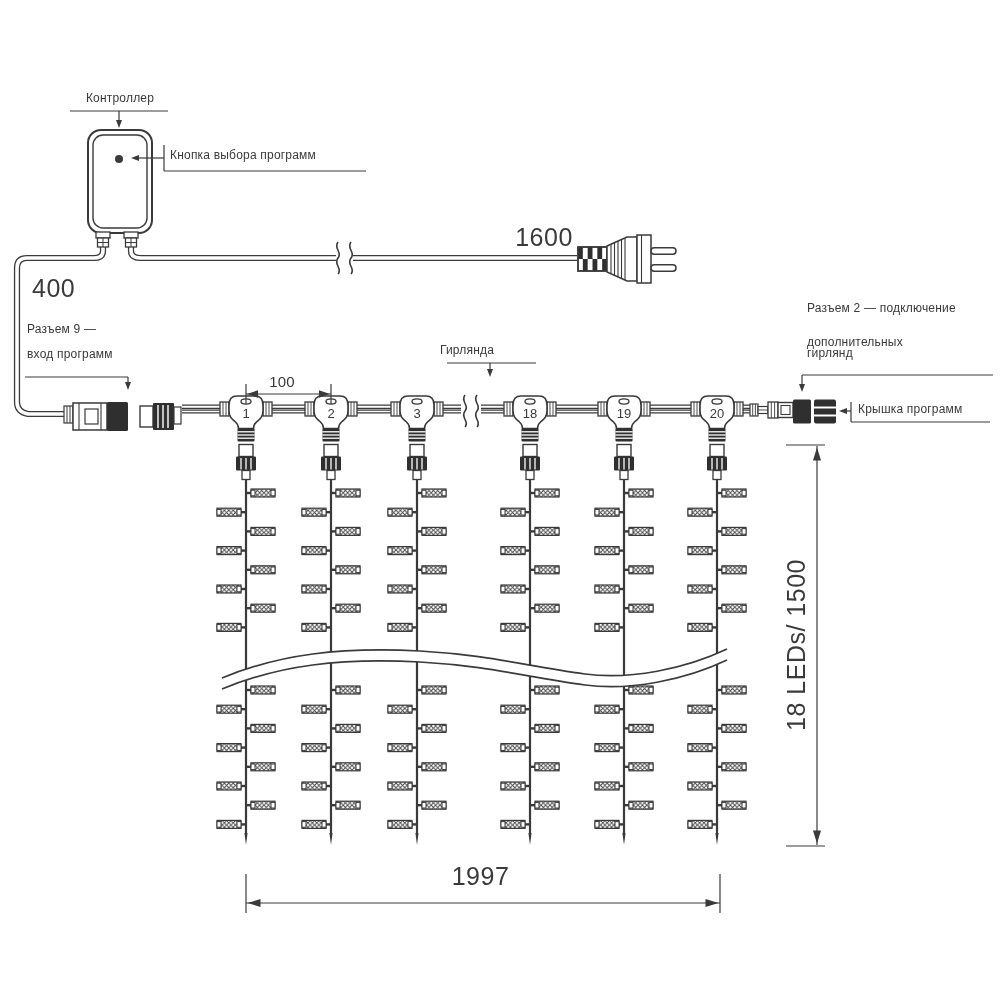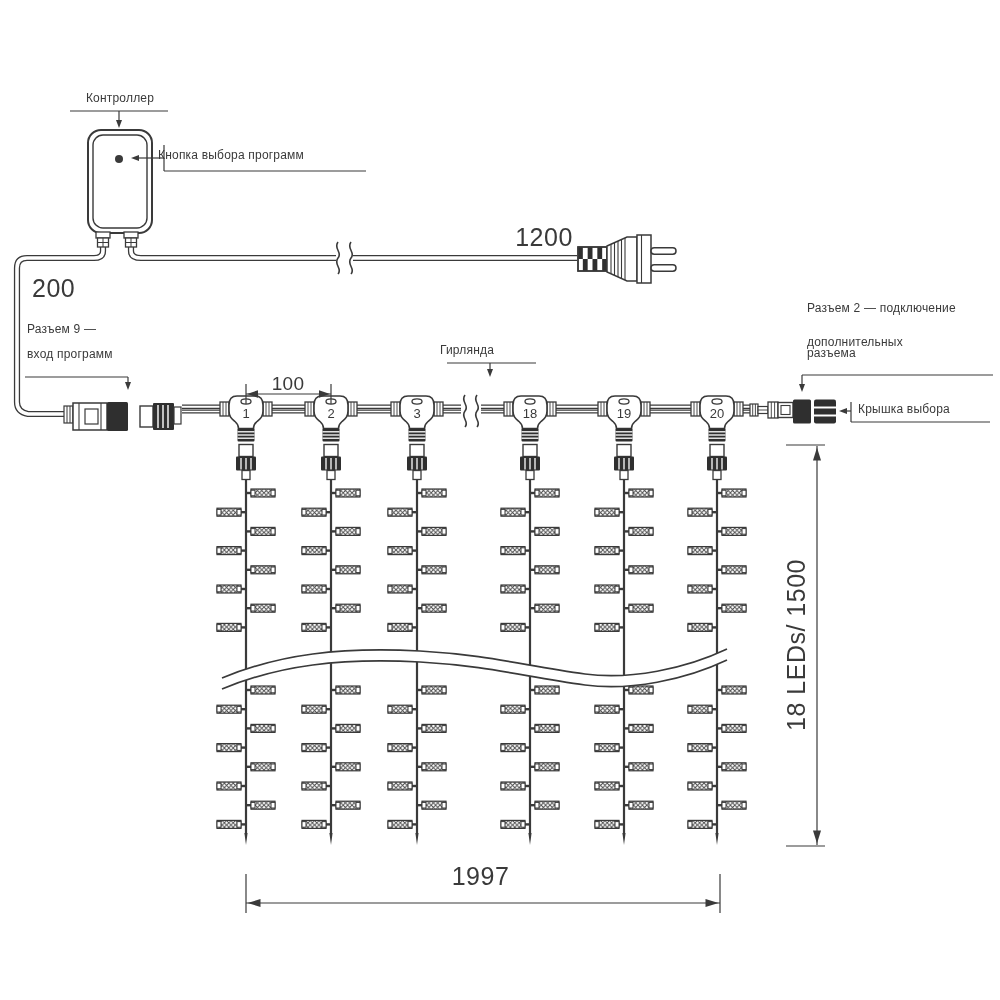--- a/index.html
+++ b/index.html
@@ -879,35 +879,35 @@
         <polygon points="802,392 799,384 805,384" fill="#3a3a3a"></polygon>
         <line x1="851" y1="402" x2="851" y2="422" stroke="#3a3a3a" stroke-width="1.2"></line>
         <line x1="851" y1="422" x2="990" y2="422" stroke="#3a3a3a" stroke-width="1.2"></line>
         <line x1="851" y1="411" x2="846" y2="411" stroke="#3a3a3a" stroke-width="1.2"></line>
         <polygon points="839,411 847,408 847,414" fill="#3a3a3a"></polygon>
       </g>
     </svg>
 
   <div class="lbl ctr" style="left:60px;top:92px;width:120px">Контроллер</div>
 
-  <div class="lbl" style="left:158px;top:149px">Кнопка выбора программ</div>
-
-  <div class="lbl num ctr" style="left:504px;top:223px;width:80px">1200</div>
-
-  <div class="lbl num" style="left:32px;top:274px">200</div>
+  <div class="lbl" style="left:170px;top:149px">Кнопка выбора программ</div>
+
+  <div class="lbl num ctr" style="left:504px;top:223px;width:80px">1600</div>
+
+  <div class="lbl num" style="left:32px;top:274px">400</div>
 
   <div class="lbl" style="left:27px;top:323px">Разъем 9 —</div>
   <div class="lbl" style="left:27px;top:348px">вход программ</div>
 
   <div class="lbl ctr" style="left:421px;top:344px;width:92px">Гирлянда</div>
 
   <div class="lbl" style="left:807px;top:302px">Разъем 2 — подключение</div>
   <div class="lbl" style="left:807px;top:336px">дополнительных</div>
-  <div class="lbl" style="left:807px;top:347px">разъема</div>
-
-  <div class="lbl" style="left:858px;top:403px">Крышка выбора</div>
-
-  <div class="lbl ctr" style="left:258px;top:373px;width:60px;font-size:19px">100</div>
+  <div class="lbl" style="left:807px;top:347px">гирлянд</div>
+
+  <div class="lbl" style="left:858px;top:403px">Крышка программ</div>
+
+  <div class="lbl ctr" style="left:252px;top:373px;width:60px;font-size:15px">100</div>
 
   <div class="lbl num ctr" style="left:433px;top:862px;width:95px">1997</div>
 
   <div class="lbl num ctr rot" style="left:686px;top:631px;width:220px;height:28px">18 LEDs/ 1500</div>
 </div>
 
 </body></html>

